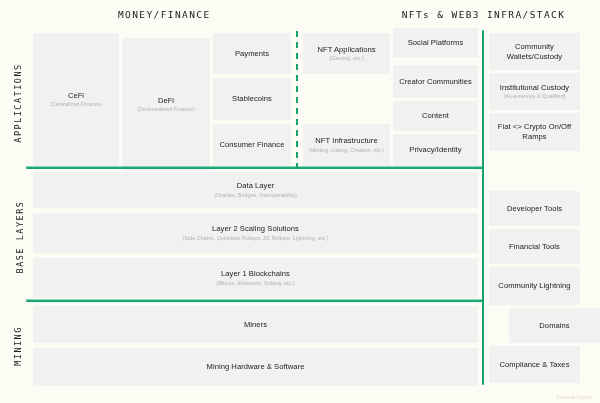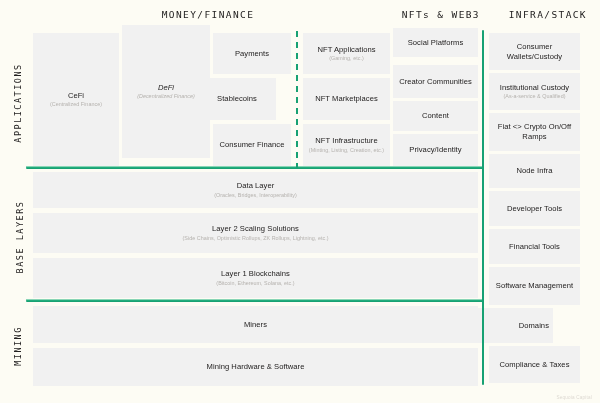--- a/index.html
+++ b/index.html
@@ -26,23 +26,23 @@
   
   .col-header {
     position: absolute;
     font-family: "DejaVu Sans Mono", "Liberation Mono", monospace;
     font-size: 9.5px;
     letter-spacing: 1.4px;
     color: #222020;
     white-space: nowrap;
     top: 9px;
   }
-  .col-header.money  { left: 118px; width: 180px; text-align: center; }
+  .col-header.money  { left: 118px; width: 180px; text-align: left; }
   .col-header.nfts   { left: 320px; width: 160px; text-align: right; }
-  .col-header.infra  { left: 487px; width: 100px; text-align: right; }
+  .col-header.infra  { left: 487px; width: 100px; text-align: left; }
 
   
   .row-label {
     position: absolute;
     font-family: "DejaVu Sans Mono", "Liberation Mono", monospace;
     font-size: 8.5px;
     letter-spacing: 1.5px;
     color: #232121;
     white-space: nowrap;
     transform-origin: 50% 50%;
@@ -137,42 +137,39 @@
 
   <div class="row-label applications">APPLICATIONS</div>
   <div class="row-label baselayers">BASE LAYERS</div>
   <div class="row-label mining">MINING</div>
 
   <div class="box" style="left:33px; top:33px; width:86px; height:133px;">
     <div class="title">CeFi</div>
     <div class="sub">(Centralized Finance)</div>
   </div>
 
-  <div class="box" style="left:122px; top:25px; width:88px; height:133px;font-style:italic;">
+  <div class="box" style="left:122px; top:38px; width:88px; height:133px;">
     <div class="title">DeFi</div>
     <div class="sub">(Decentralized Finance)</div>
   </div>
 
   <div class="box" style="left:213px; top:33px; width:78px; height:41px;">
     <div class="title">Payments</div>
   </div>
-  <div class="box" style="left:198px; top:78px; width:78px; height:42px;text-align:right;">
+  <div class="box" style="left:213px; top:78px; width:78px; height:42px;text-align:right;">
     <div class="title">Stablecoins</div>
   </div>
   <div class="box" style="left:213px; top:124px; width:78px; height:42px;">
     <div class="title">Consumer Finance</div>
   </div>
 
   <div class="box" style="left:303px; top:33px; width:87px; height:41px;">
     <div class="title">NFT Applications</div>
     <div class="sub">(Gaming, etc.)</div>
   </div>
-  <div class="box" style="left:303px; top:78px; width:87px; height:42px;">
-    <div class="title">NFT Marketplaces</div>
-  </div>
   <div class="box" style="left:303px; top:124px; width:87px; height:42px;align-items:center;">
     <div class="title">NFT Infrastructure</div>
     <div class="sub">(Minting, Listing, Creation, etc.)</div>
   </div>
 
   <div class="box" style="left:393px; top:28px; width:85px; height:29px;align-items:center;">
     <div class="title">Social Platforms</div>
   </div>
   <div class="box" style="left:393px; top:65px; width:85px; height:33px;">
     <div class="title">Creator Communities</div>
@@ -198,42 +195,39 @@
   </div>
 
   <div class="box" style="left:33px; top:306px; width:445px; height:37px;">
     <div class="title">Miners</div>
   </div>
   <div class="box" style="left:33px; top:348px; width:445px; height:38px;">
     <div class="title">Mining Hardware &amp; Software</div>
   </div>
 
   <div class="box" style="left:489px; top:33px; width:91px; height:37px;">
-    <div class="title">Consumer Wallets/Custody</div>
+    <div class="title">Community Wallets/Custody</div>
   </div>
   <div class="box" style="left:489px; top:73px; width:91px; height:37px;">
     <div class="title">Institutional Custody</div>
     <div class="sub">(As-a-service &amp; Qualified)</div>
   </div>
   <div class="box" style="left:489px; top:113px; width:91px; height:38px;">
     <div class="title">Fiat &lt;&gt; Crypto On/Off Ramps</div>
   </div>
-  <div class="box" style="left:489px; top:154px; width:91px; height:34px;">
-    <div class="title">Node Infra</div>
-  </div>
   <div class="box" style="left:489px; top:191px; width:91px; height:35px;">
     <div class="title">Developer Tools</div>
   </div>
   <div class="box" style="left:489px; top:229px; width:91px; height:35px;">
     <div class="title">Financial Tools</div>
   </div>
   <div class="box" style="left:489px; top:267px; width:91px; height:38px;">
-    <div class="title">Software Management</div>
-  </div>
-  <div class="box" style="left:462px; top:308px; width:91px; height:35px;align-items:flex-end;">
+    <div class="title">Community Lightning</div>
+  </div>
+  <div class="box" style="left:509px; top:308px; width:91px; height:35px;">
     <div class="title">Domains</div>
   </div>
   <div class="box" style="left:489px; top:346px; width:91px; height:37px;">
     <div class="title">Compliance &amp; Taxes</div>
   </div>
 
   <div class="hdivider" style="left:26px; top:167px; width:458px;"></div>
   <div class="hdivider" style="left:26px; top:300px; width:458px;"></div>
 
   <div class="vdivider-dashed" style="left:296px; top:31px; height:138px;"></div>

